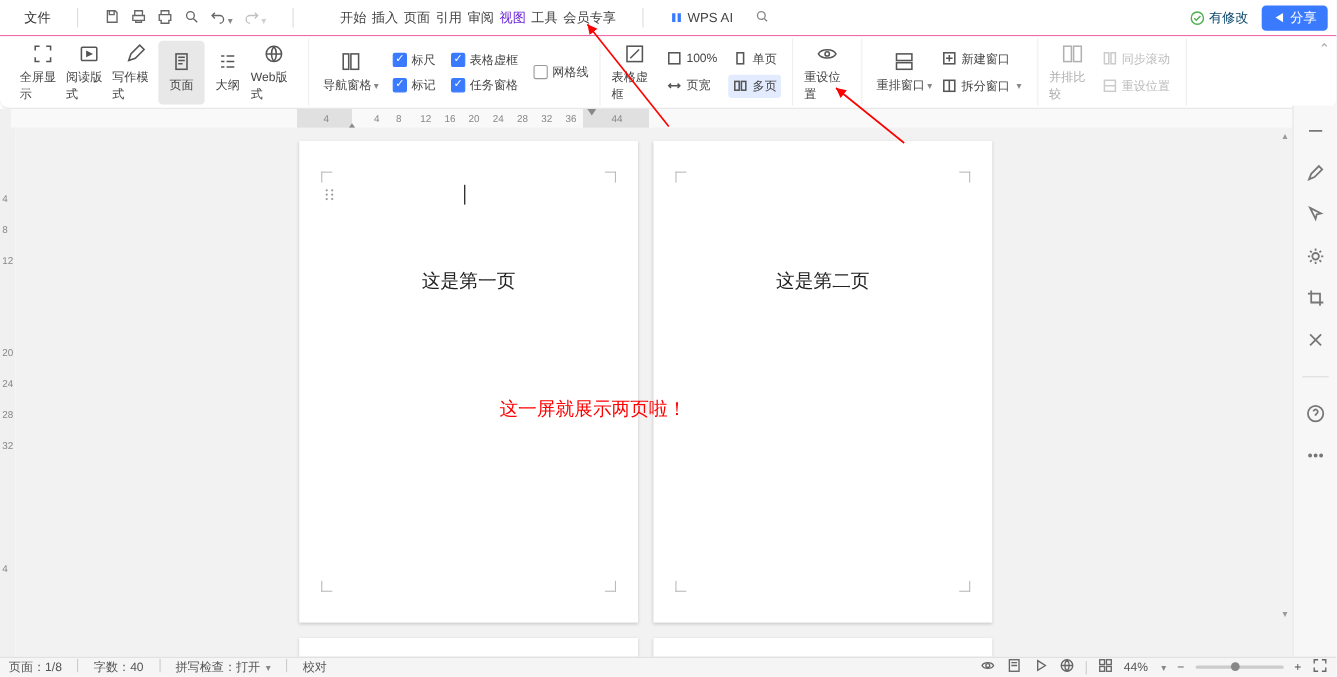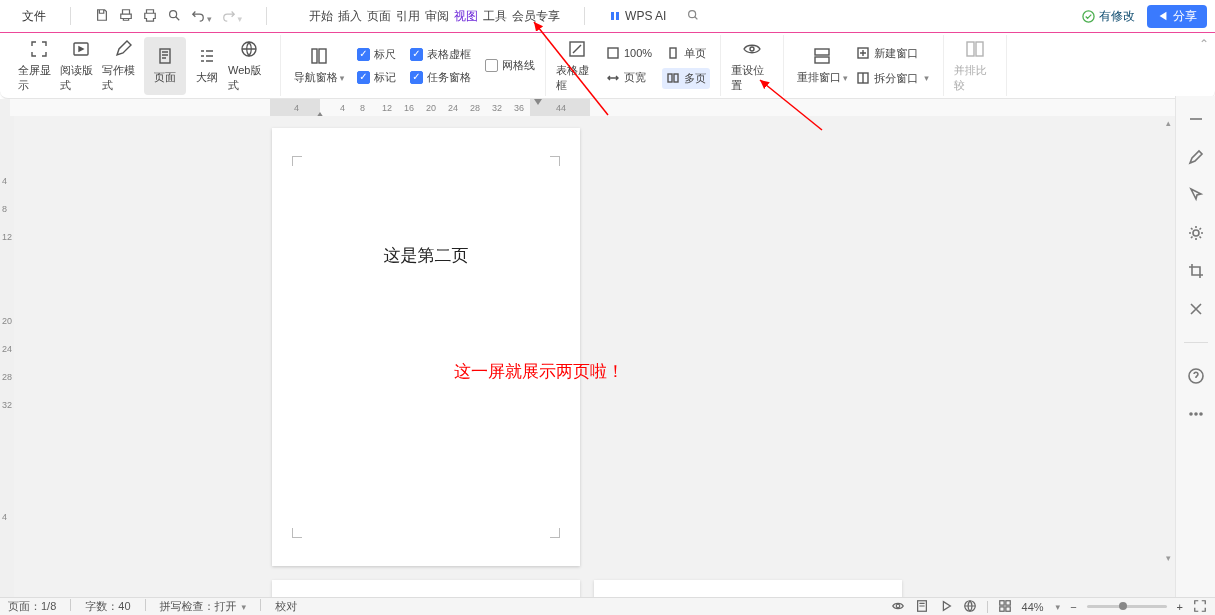--- a/index.html
+++ b/index.html
@@ -345,20 +345,36 @@
   <div class="group">
     <div class="vbtn narrow" style="opacity:.45">
         <div class="ic">
           <svg viewBox="0 0 20 20">
             <rect x="2" y="3" width="7" height="14"></rect>
             <rect x="11" y="3" width="7" height="14"></rect>
           </svg>
         </div>
         <div class="lbl">并排比较</div>
       </div>
+    <div class="stack" style="margin-left:2px">
+      <div class="hbtn disabled">
+          <svg viewBox="0 0 14 14">
+            <rect x="2" y="2" width="4" height="10"></rect>
+            <rect x="8" y="2" width="4" height="10"></rect>
+          </svg>
+          <span>同步滚动</span>
+        </div>
+      <div class="hbtn disabled">
+          <svg viewBox="0 0 14 14">
+            <rect x="2" y="2" width="10" height="10"></rect>
+            <path d="M2 7h10"></path>
+          </svg>
+          <span>重设位置</span>
+        </div>
+    </div>
   </div>
   <span style="position:absolute;right:6px;top:4px;color:#aaa">⌃</span>
 </div>
 
 <div class="ruler-row">
   <div class="ruler-v-top"></div>
   <div class="ruler-h">
     <div class="ruler-shade" style="left:260px;width:50px"></div>
     <div class="ruler-shade" style="left:520px;width:60px"></div>
     <span class="ruler-tick" style="left:284px">4</span>
@@ -388,20 +404,36 @@
     <span class="vt" style="top:284px">32</span>
     <span class="vt" style="top:396px">4</span>
   </div>
   <div class="canvas">
     <div class="pages">
       <div class="page">
         <div class="corner tl"></div>
           <div class="corner tr"></div>
           <div class="corner bl"></div>
           <div class="corner br"></div>
+        <div class="drag-handle">
+            <i></i>
+            <i></i>
+            <i></i>
+            <i></i>
+            <i></i>
+            <i></i>
+          </div>
+        <div class="cursor"></div>
+        <div class="title">这是第一页</div>
+      </div>
+      <div class="page">
+        <div class="corner tl"></div>
+          <div class="corner tr"></div>
+          <div class="corner bl"></div>
+          <div class="corner br"></div>
         <div class="title">这是第二页</div>
       </div>
       <div class="spacer-row">
         <div class="mini-page"></div>
         <div class="mini-page"></div>
       </div>
     </div>
     <div class="annotation ann2">这一屏就展示两页啦！</div>
   </div>
 </div>

